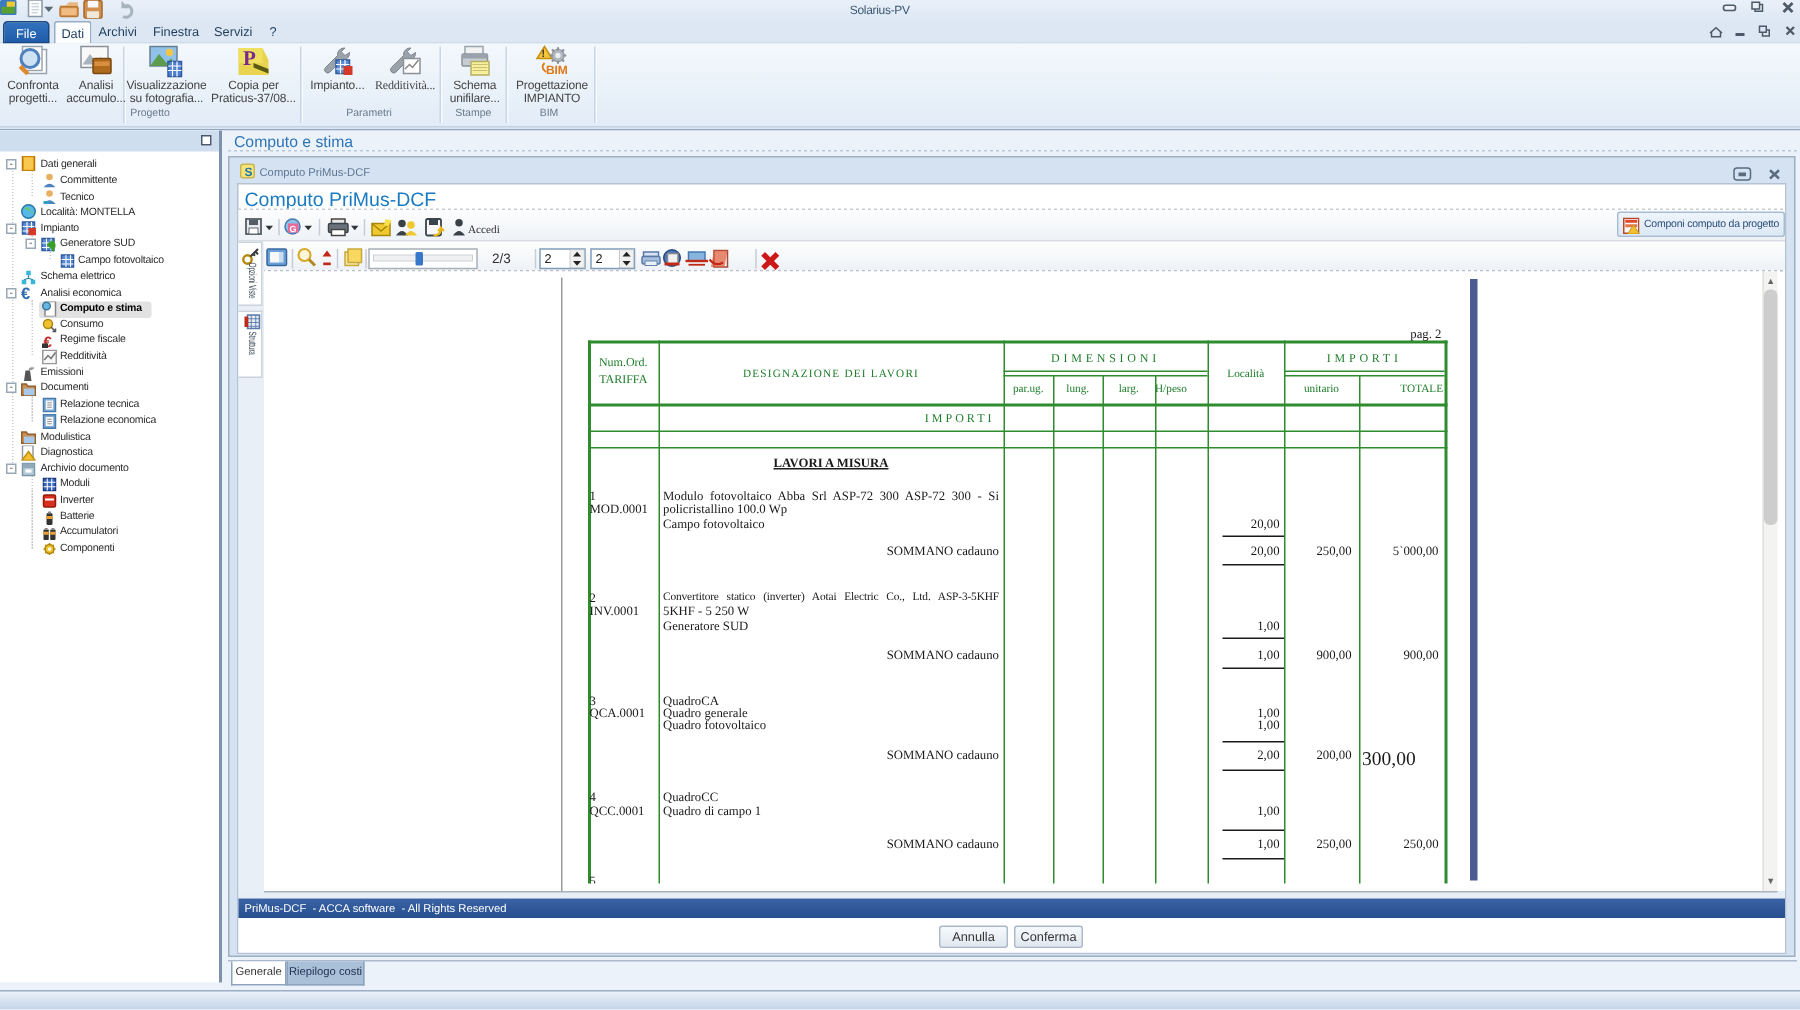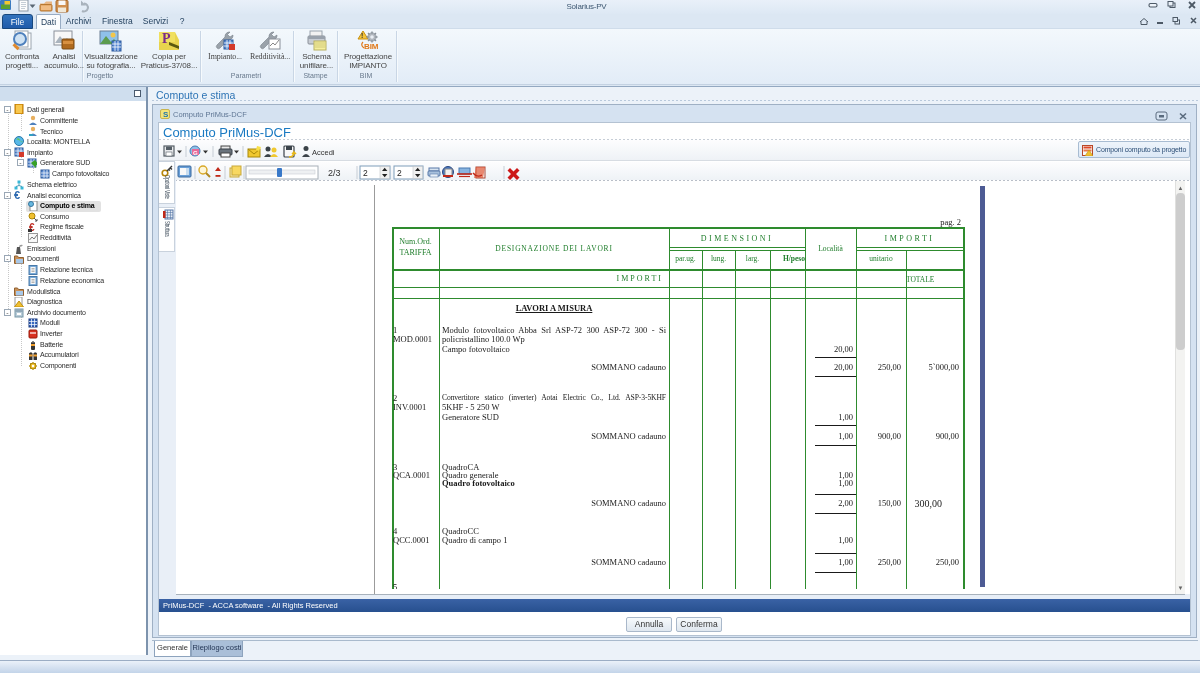--- a/index.html
+++ b/index.html
@@ -183,21 +183,21 @@
     <rect x="13" y="11" width="9" height="10" fill="#4f81d0" stroke="#2d5a9e"></rect>
     <path d="M13 14 h9 M13 17 h9 M16 11 v10 M19 11 v10" stroke="#fff" stroke-width="0.8" fill="none"></path>
   </svg></span>Visualizzazione<br>su fotografia...</div>
 <div class="rbtn" style="left:138px;width:62px;">
   <span class="ric"><svg width="24" height="22" viewBox="0 0 24 22">
     <path d="M2 2 h16 l4 8 v10 h-20 Z" fill="#e8d44e"></path>
     <path d="M2 2 h16 v10 h-16 Z" fill="#f0e060"></path>
     <text x="5" y="13" font-family="Liberation Serif" font-size="14" font-weight="bold" fill="#7a2a8a">P</text>
     <path d="M12 12 l10 4 v3 l-10 -4 Z" fill="#5a5a10"></path>
   </svg></span>Copia per<br>Praticus-37/08...</div>
-<div class="rbtn" style="left:202px;width:46px;font-family:Liberation Serif, serif;">
+<div class="rbtn" style="left:202px;width:46px;">
   <span class="ric"><svg width="24" height="22" viewBox="0 0 24 22">
     <path d="M17 2 a4.5 4.5 0 0 0 -5 5 L4 15 a2 2 0 1 0 3 3 L15 10 a4.5 4.5 0 0 0 5 -5 l-3 2 -2.5 -2.5 Z" fill="#9aa2aa" stroke="#777f88" stroke-width="0.6"></path>
     <rect x="11" y="10" width="9" height="9" fill="#5b8bd0" stroke="#2d5a9e"></rect>
     <path d="M11 13 h9 M11 16 h9 M14 10 v9 M17 10 v9" stroke="#fff" stroke-width="0.8" fill="none"></path>
     <rect x="16" y="14" width="6" height="6" fill="#d43a2a"></rect>
   </svg></span>Impianto...</div>
 <div class="rbtn" style="left:248px;width:44px;font-family:Liberation Serif, serif;">
   <span class="ric"><svg width="24" height="22" viewBox="0 0 24 22">
     <path d="M16 2 a4.5 4.5 0 0 0 -5 5 L3 15 a2 2 0 1 0 3 3 L14 10 a4.5 4.5 0 0 0 5 -5 l-3 2 -2.5 -2.5 Z" fill="#9aa2aa" stroke="#777f88" stroke-width="0.6"></path>
     <rect x="11" y="9" width="11" height="10" fill="#fff" stroke="#8a9099"></rect>
@@ -436,21 +436,21 @@
   <g>
     <rect x="121" y="1" width="10" height="11" rx="1" fill="#f8f8f8" stroke="#3a424a" stroke-width="1.2"></rect>
     <rect x="123" y="1" width="6" height="4" fill="#3a424a"></rect>
     <path d="M126 12 q5 0 5 -5 l2 2 m-2 -2 l-2 2" stroke="#e8b818" stroke-width="1.5" fill="none"></path>
   </g>
   <g>
     <circle cx="143" cy="3.5" r="2.5" fill="#3a4248"></circle>
     <path d="M139 12 q4 -6 8 0 Z" fill="#3a4248"></path>
   </g>
 </svg>
-<div class="abs" style="left:312px;top:148px;font-size:7.5px;color:#333;">Accedi</div>
+<div class="abs" style="left:312px;top:148px;font-size:7.5px;color:#333;font-family:Liberation Serif, serif;">Accedi</div>
 
 <svg class="abs" style="left:176px;top:164px;" width="350" height="18" viewBox="0 0 350 18">
   <g>
     <rect x="2" y="2" width="13" height="11" rx="1" fill="#6aa0d8" stroke="#38689e"></rect>
     <rect x="4" y="4" width="6" height="7" fill="#f8f8f8"></rect>
     <rect x="10" y="4" width="3" height="7" fill="#c8ddf0"></rect>
   </g>
   <line x1="19" y1="2" x2="19" y2="15" stroke="#c6cdd5"></line>
   <g>
     <circle cx="27" cy="6" r="4" fill="#fdf6d8" stroke="#d8a828" stroke-width="1.4"></circle>
@@ -553,24 +553,24 @@
 
 <div class="bt num" style="left:920px;top:217px;width:41px;font-size:8.5px;">pag. 2</div>
 <div class="gt" style="left:392px;top:237px;width:47px;font-size:8px;text-align:center;">Num.Ord.</div>
 <div class="gt" style="left:392px;top:248px;width:47px;font-size:8px;text-align:center;">TARIFFA</div>
 <div class="gt" style="left:439px;top:244px;width:230px;font-size:7.5px;text-align:center;letter-spacing:0.8px;">DESIGNAZIONE DEI LAVORI</div>
 <div class="gt" style="left:669px;top:234px;width:136px;font-size:8px;text-align:center;letter-spacing:2.5px;">DIMENSIONI</div>
 <div class="gt" style="left:856px;top:234px;width:107px;font-size:8px;text-align:center;letter-spacing:2.5px;">IMPORTI</div>
 <div class="gt" style="left:669px;top:254px;width:33px;font-size:7.5px;text-align:center;">par.ug.</div>
 <div class="gt" style="left:702px;top:254px;width:33px;font-size:7.5px;text-align:center;">lung.</div>
 <div class="gt" style="left:735px;top:254px;width:35px;font-size:7.5px;text-align:center;">larg.</div>
-<div class="gt" style="left:770px;top:254px;width:35px;font-size:7.5px;text-align:right;font-weight:bold;">H/peso</div>
+<div class="gt" style="left:770px;top:254px;width:35px;font-size:7.5px;text-align:left;">H/peso</div>
 <div class="gt" style="left:805px;top:244px;width:51px;font-size:7.5px;text-align:center;">Località</div>
 <div class="gt" style="left:856px;top:254px;width:50px;font-size:7.5px;text-align:center;">unitario</div>
-<div class="gt" style="left:906px;top:254px;width:56px;font-size:7.5px;text-align:left;margin-top:21px;">TOTALE</div>
+<div class="gt" style="left:906px;top:254px;width:56px;font-size:7.5px;text-align:right;">TOTALE</div>
 <div class="gt num" style="left:560px;top:273.5px;width:103px;font-size:8px;letter-spacing:2px;">IMPORTI</div>
 <div class="bt" style="left:442px;top:303px;width:224px;font-size:8.5px;font-weight:bold;text-align:center;"><span style="text-decoration:underline;">LAVORI A MISURA</span></div>
 
 <div class="bt" style="left:393px;top:324.5px;font-size:8.5px;">1</div>
 <div class="bt" style="left:442px;top:324.5px;width:224px;font-size:8.5px;text-align:justify;text-align-last:justify;white-space:normal;height:9px;overflow:hidden;">Modulo fotovoltaico Abba Srl ASP-72 300 ASP-72 300 - Si</div>
 <div class="bt" style="left:393px;top:334px;font-size:8.5px;">MOD.0001</div>
 <div class="bt" style="left:442px;top:334px;font-size:8.5px;">policristallino 100.0 Wp</div>
 <div class="bt" style="left:442px;top:343.5px;font-size:8.5px;">Campo fotovoltaico</div>
 <div class="bt num" style="left:805px;top:343.5px;width:48px;font-size:8.5px;">20,00</div>
 <div class="bl" style="left:815px;top:357px;width:41px;height:1px;"></div>
@@ -589,27 +589,27 @@
 <div class="bt num" style="left:536px;top:430.5px;width:130px;font-size:8.5px;">SOMMANO cadauno</div>
 <div class="bt num" style="left:805px;top:430.5px;width:48px;font-size:8.5px;">1,00</div>
 <div class="bt num" style="left:858px;top:430.5px;width:43px;font-size:8.5px;">900,00</div>
 <div class="bt num" style="left:908px;top:430.5px;width:51px;font-size:8.5px;">900,00</div>
 <div class="bl" style="left:815px;top:444.5px;width:41px;height:1px;"></div>
 <div class="bt" style="left:393px;top:461.5px;font-size:8.5px;">3</div>
 <div class="bt" style="left:442px;top:461.5px;font-size:8.5px;">QuadroCA</div>
 <div class="bt" style="left:393px;top:470px;font-size:8.5px;">QCA.0001</div>
 <div class="bt" style="left:442px;top:470px;font-size:8.5px;">Quadro generale</div>
 <div class="bt num" style="left:805px;top:470px;width:48px;font-size:8.5px;">1,00</div>
-<div class="bt" style="left:442px;top:478px;font-size:8.5px;font-weight:bold;">Quadro fotovoltaico</div>
+<div class="bt" style="left:442px;top:478px;font-size:8.5px;">Quadro fotovoltaico</div>
 <div class="bt num" style="left:805px;top:478px;width:48px;font-size:8.5px;">1,00</div>
 <div class="bl" style="left:815px;top:494px;width:41px;height:1px;"></div>
 <div class="bt num" style="left:536px;top:498px;width:130px;font-size:8.5px;">SOMMANO cadauno</div>
 <div class="bt num" style="left:805px;top:498px;width:48px;font-size:8.5px;">2,00</div>
-<div class="bt num" style="left:858px;top:498px;width:43px;font-size:8.5px;">150,00</div>
-<div class="bt num" style="left:908px;top:498px;width:34px;font-size:10px;">300,00</div>
+<div class="bt num" style="left:858px;top:498px;width:43px;font-size:8.5px;">200,00</div>
+<div class="bt num" style="left:908px;top:498px;width:34px;font-size:13px;">300,00</div>
 <div class="bl" style="left:815px;top:512.5px;width:41px;height:1px;"></div>
 <div class="bt" style="left:393px;top:525.5px;font-size:8.5px;">4</div>
 <div class="bt" style="left:442px;top:525.5px;font-size:8.5px;">QuadroCC</div>
 <div class="bt" style="left:393px;top:534.5px;font-size:8.5px;">QCC.0001</div>
 <div class="bt" style="left:442px;top:534.5px;font-size:8.5px;">Quadro di campo 1</div>
 <div class="bt num" style="left:805px;top:534.5px;width:48px;font-size:8.5px;">1,00</div>
 <div class="bl" style="left:815px;top:552.5px;width:41px;height:1px;"></div>
 <div class="bt num" style="left:536px;top:556.5px;width:130px;font-size:8.5px;">SOMMANO cadauno</div>
 <div class="bt num" style="left:805px;top:556.5px;width:48px;font-size:8.5px;">1,00</div>
 <div class="bt num" style="left:858px;top:556.5px;width:43px;font-size:8.5px;">250,00</div>

